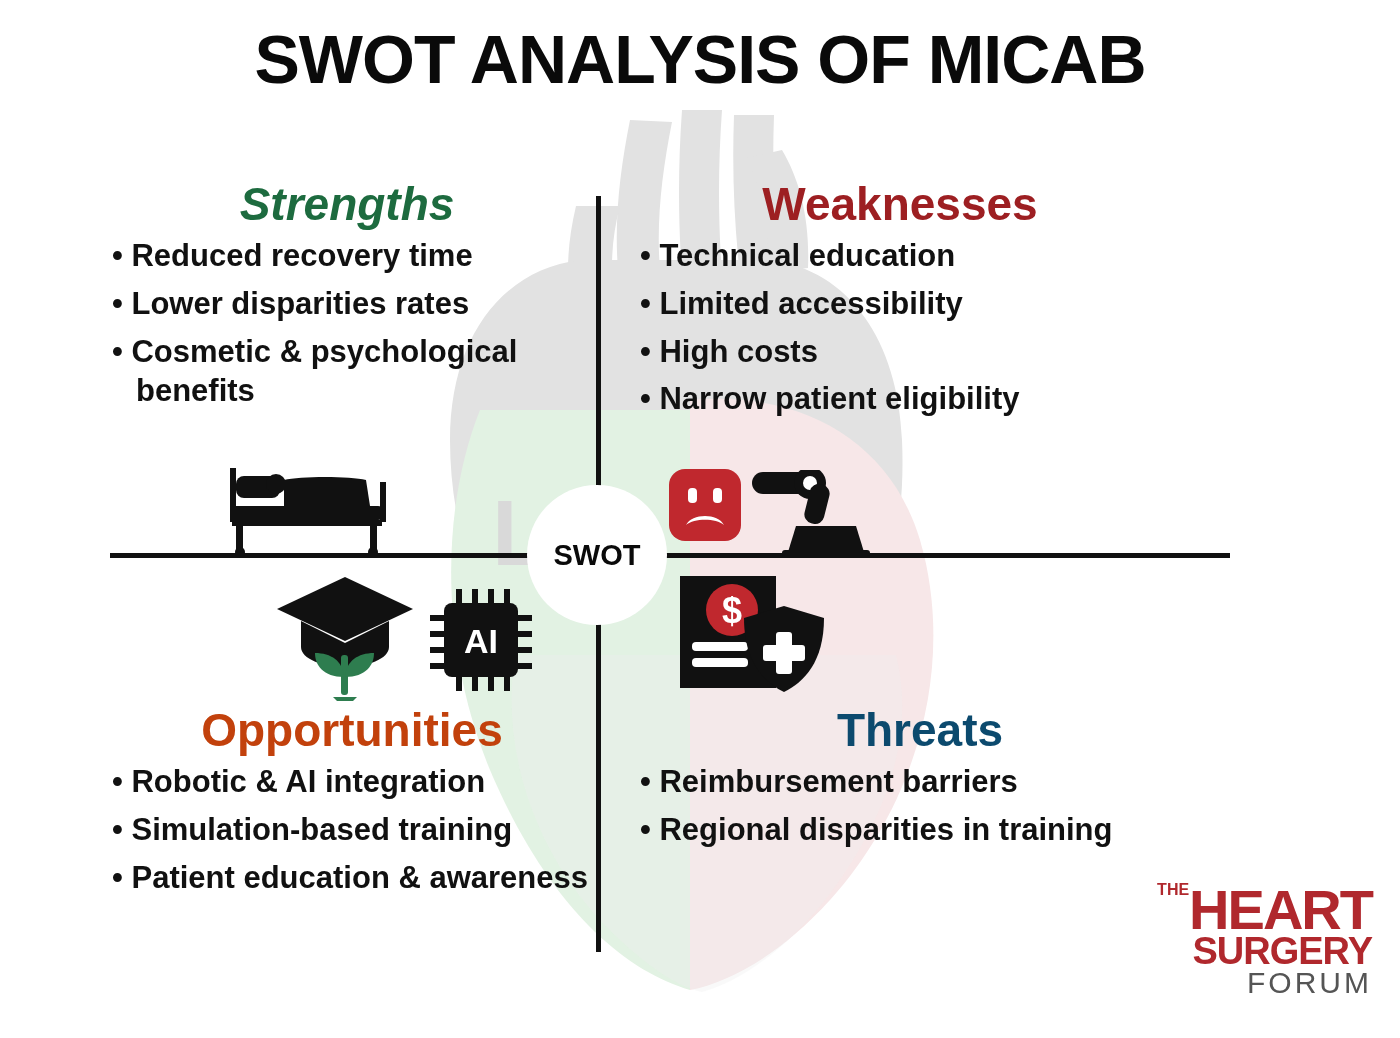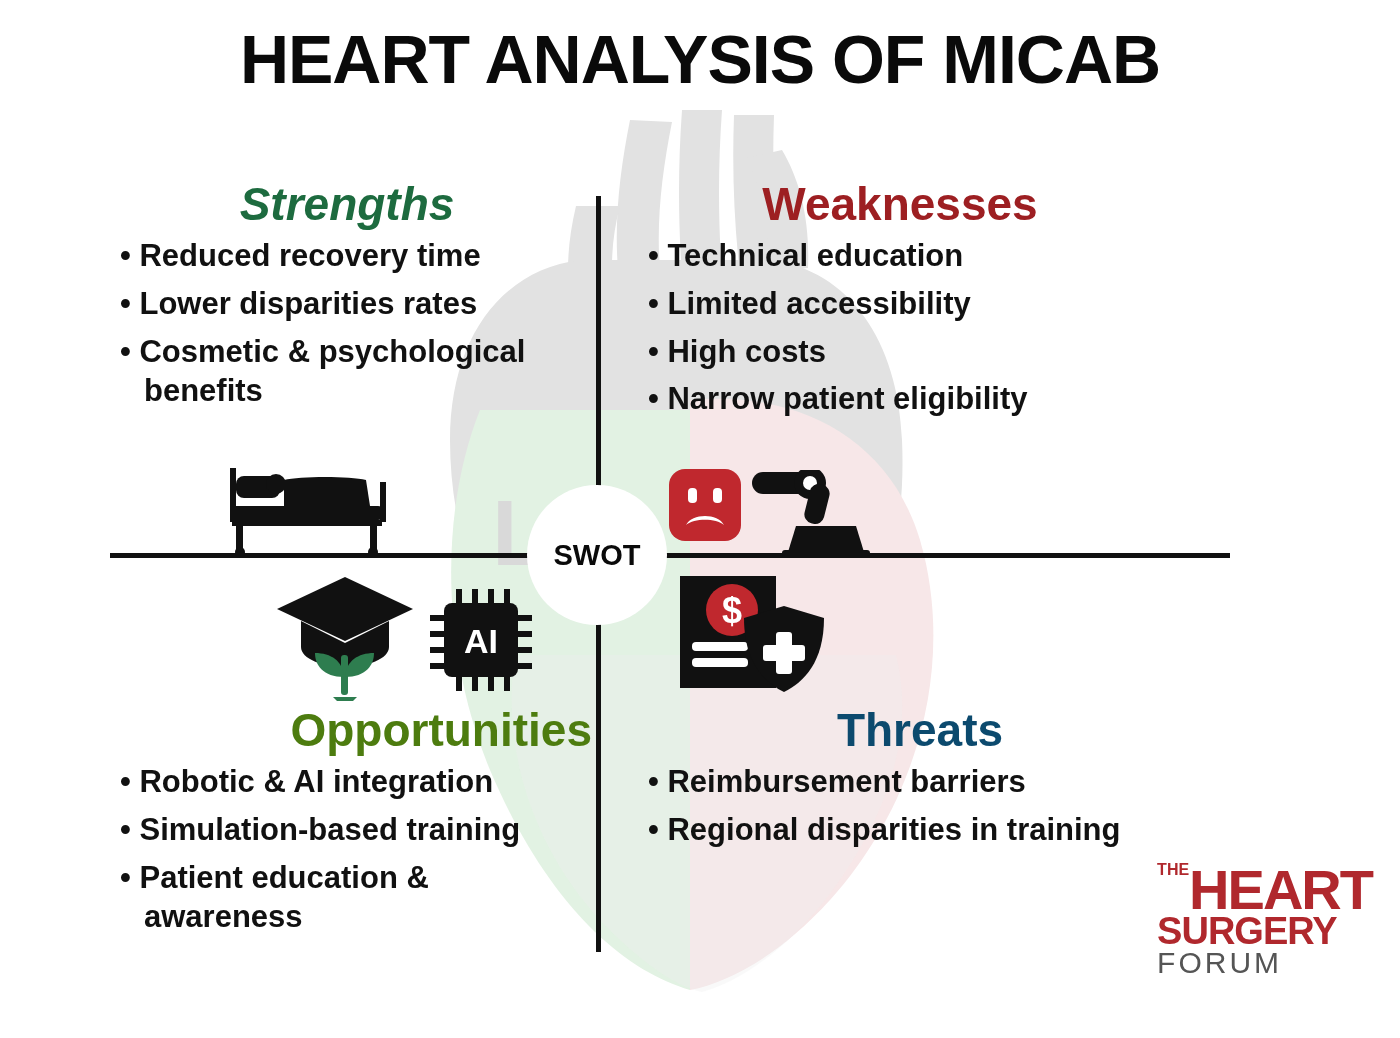--- a/index.html
+++ b/index.html
@@ -86,21 +86,21 @@
     z-index: 5;
   }
   .quad-heading {
     font-size: 46px;
     font-weight: bold;
     margin: 0 0 8px 0;
     line-height: 1.05;
   }
   .quad-list {
     list-style: none;
-    margin: 8px;
+    margin: 0;
     padding: 0;
   }
   .quad-list li {
     font-size: 31px;
     font-weight: bold;
     color: #111111;
     line-height: 1.28;
     margin-bottom: 8px;
     padding-left: 24px;
     text-indent: -24px;
@@ -124,22 +124,22 @@
   }
   #quad-weaknesses .quad-heading {
     text-align: center;
     color: #9d1f22;
   }
   
   #quad-opportunities {
     left: 112px; top: 706px; width: 480px;
   }
   #quad-opportunities .quad-heading {
-    text-align: right;
-    color: #4d7c0f;
+    text-align: center;
+    color: #c2410c;
   }
   
   #quad-threats {
     left: 640px; top: 706px; width: 560px;
   }
   #quad-threats .quad-heading {
     text-align: center;
     color: #0c4a6e;
   }
 
@@ -149,22 +149,23 @@
   #icon-sad-face     { left: 668px; top: 468px; }
   #icon-robot-arm    { left: 752px; top: 470px; }
   #icon-graduation   { left: 275px; top: 573px; }
   #icon-ai-chip      { left: 428px; top: 587px; }
   #icon-insurance    { left: 672px; top: 570px; }
 
   
   .logo {
     position: absolute;
     right: 28px;
-    bottom: 60px;
+    bottom: 40px;
     z-index: 7;
+    text-align: right;
     line-height: 1;
     color: #b0282d;
   }
   .logo .the {
     font-size: 16px;
     font-weight: bold;
     vertical-align: top;
     letter-spacing: 0px;
   }
   .logo .heart {
@@ -184,21 +185,21 @@
     font-weight: normal;
     letter-spacing: 3px;
     display: block;
     color: #555555;
     margin-top: -2px;
   }
 </style>
 </head>
 <body>
 
-<div class="title">HEART ANALYSIS OF MICAB</div>
+<div class="title">SWOT ANALYSIS OF MICAB</div>
 
 <svg class="heart-bg" viewBox="0 0 740 910" xmlns="http://www.w3.org/2000/svg">
 
   <g fill="#e2e2e2">
     <path d="M300,10 C290,60 284,110 288,160 L330,160 C326,112 332,62 342,12 Z"></path>
     <path d="M352,0 C348,55 348,110 352,165 L392,165 C388,110 388,55 392,0 Z"></path>
     <path d="M404,5 C402,60 404,112 410,165 L450,165 C444,112 442,60 444,5 Z"></path>
     <path d="M246,96 C238,130 236,160 240,190 L284,186 C280,156 282,126 290,96 Z"></path>
     <path d="M452,40 C470,70 480,110 478,158 L438,162 C440,116 432,78 416,48 Z"></path>
   </g>

